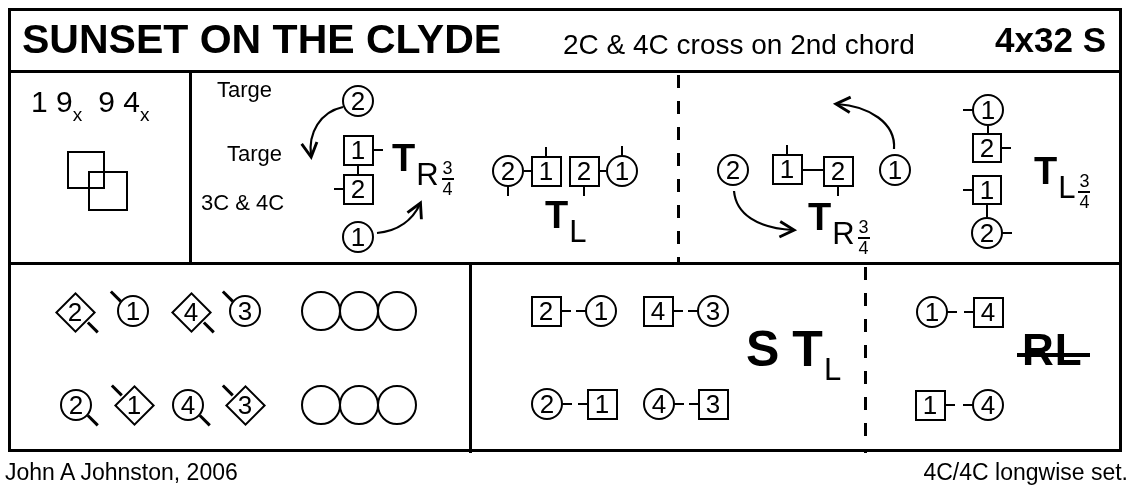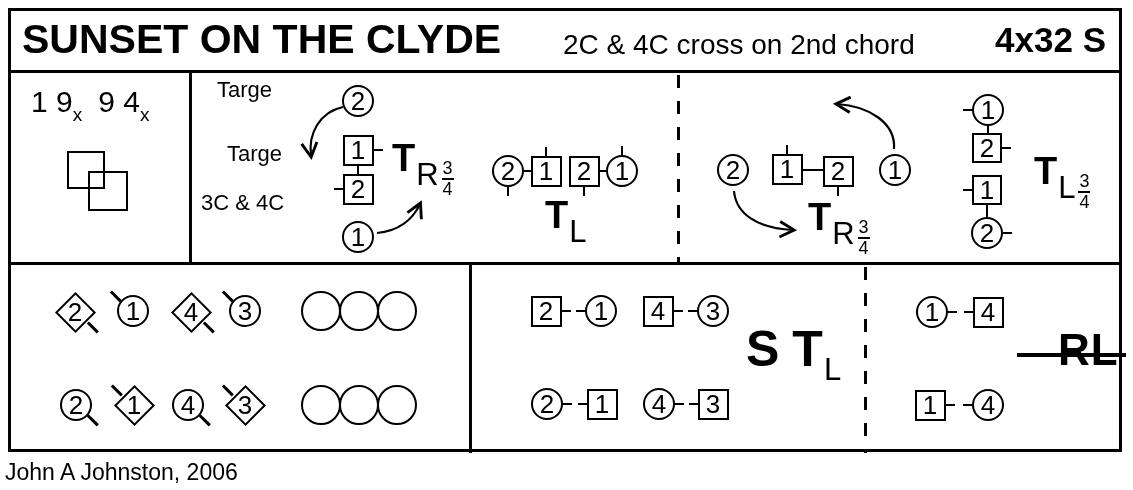--- a/index.html
+++ b/index.html
@@ -39,21 +39,21 @@
   
   .notation{position:absolute;display:flex;align-items:flex-start;white-space:nowrap;}
   .n-main{font-size:38px;font-weight:bold;line-height:1;}
   .n-sub{font-size:31px;line-height:1;position:relative;top:20px;margin-left:1px;}
   .n-frac{display:inline-flex;flex-direction:column;align-items:center;font-size:18px;line-height:1.05;
           position:relative;top:20px;margin-left:3px;}
   .n-frac .den{border-top:2px solid #000;padding:0 1px;}
   .n-gap{display:inline-block;width:13px;}
   .notation.large .n-main{font-size:50px;}
   .notation.large .n-sub{font-size:31px;top:30px;}
-  .notation.strike .n-main{font-size:44px;letter-spacing:1px;margin-left:36px;}
+  .notation.strike .n-main{font-size:44px;letter-spacing:1px;}
   .notation.strike::after{content:"";position:absolute;left:-5px;right:-7px;top:25px;height:4px;background:#000;}
   #arrow-layer{position:absolute;left:0;top:0;pointer-events:none;}
 </style>
 </head>
 <body>
 
 <div id="stage">
 
   <div class="outer-box"></div>
   <div class="hline" style="left:8px;top:70px;width:1114px;height:3px;"></div>
@@ -67,20 +67,21 @@
   <div class="subtitle">2C &amp; 4C cross on 2nd chord</div>
   <div class="bars">4x32 S</div>
 
   <div class="chord-text"><span>1 9</span><sub>x</sub><span class="chord-gap"></span><span>9 4</span><sub>x</sub></div>
 
   <div class="small-label" style="left:217px;top:77px;">Targe</div>
   <div class="small-label" style="left:227px;top:141px;">Targe</div>
   <div class="small-label" style="left:201px;top:190px;">3C &amp; 4C</div>
 
   <div class="footer-left">John A Johnston, 2006</div>
+  <div class="footer-right">4C/4C longwise set.</div>
 
   <svg id="arrow-layer" width="1133" height="490">
     <defs>
       <marker id="ah" viewBox="0 0 9 9" markerWidth="9" markerHeight="9" refX="7" refY="4.5" orient="auto">
         <path d="M1,1 L7.5,4.5 L1,8" fill="none" stroke="#000" stroke-width="1.3"></path>
       </marker>
     </defs>
   <path d="M 343 107 C 320 112, 308 133, 311 156" fill="none" stroke="#000" stroke-width="2.2" marker-end="url(#ah)"></path>
       <path d="M 377 233 C 399 231, 413 219, 420 204" fill="none" stroke="#000" stroke-width="2.2" marker-end="url(#ah)"></path>
       <path d="M 734 191 C 736 214, 757 228, 793 230" fill="none" stroke="#000" stroke-width="2.2" marker-end="url(#ah)"></path>

